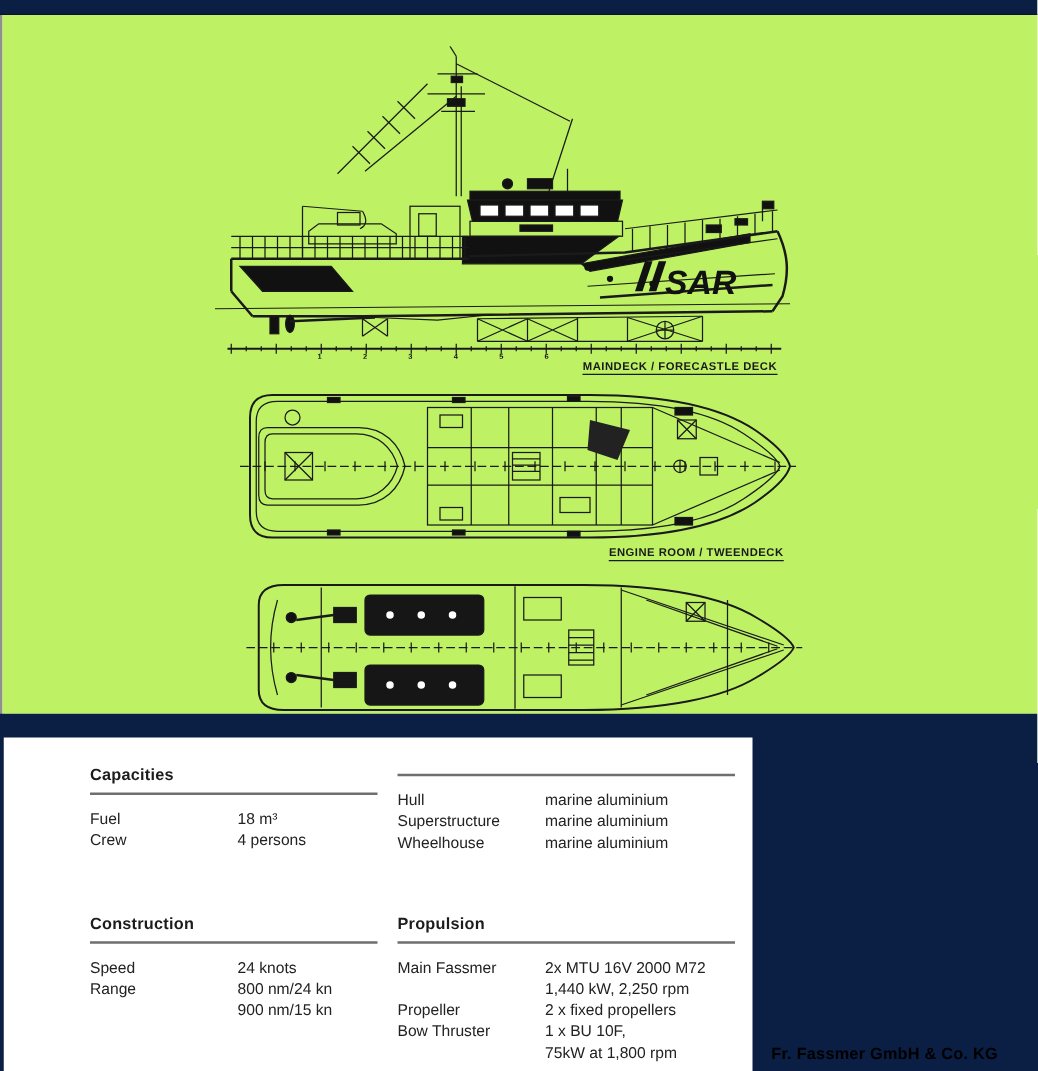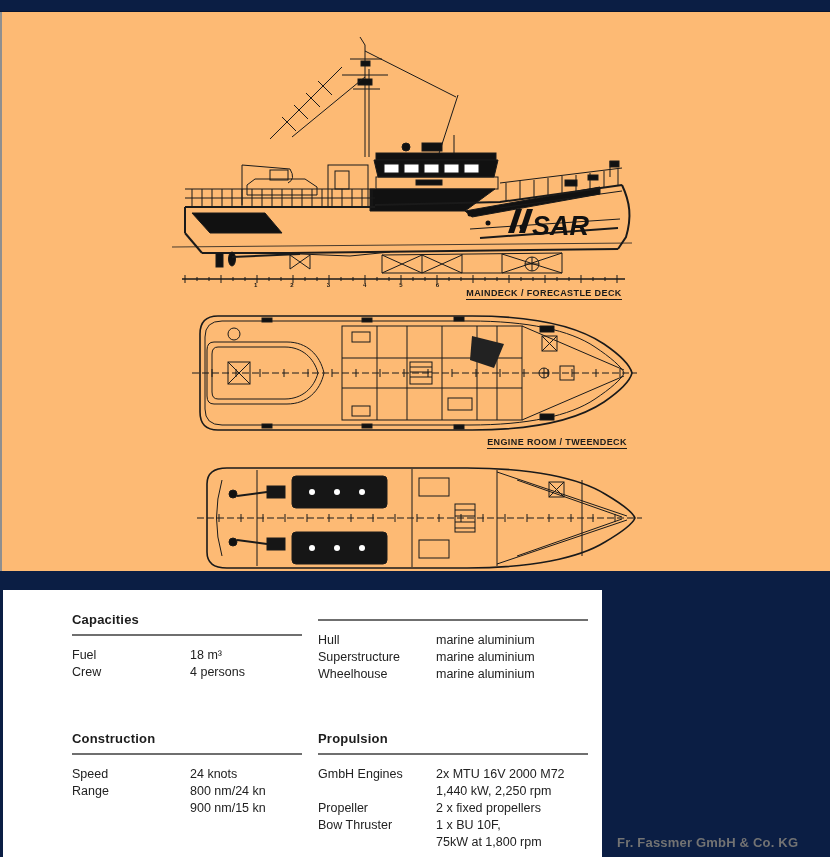--- a/index.html
+++ b/index.html
@@ -7,39 +7,39 @@
     --rule:#6f6f6f;
     --ink:#1c1c1c;
   }
   *{margin:0;padding:0;box-sizing:border-box;}
   body{font-family:"Liberation Sans",sans-serif;background:#ffffff;}
   .page{position:relative;width:830px;height:857px;background:#ffffff;overflow:hidden;}
 
   .topbar{position:absolute;left:0;top:0;width:830px;height:12px;background:var(--navy);border-bottom:1px solid #081430;}
   .left-edge{position:absolute;left:0;top:12px;width:2px;height:845px;background:#8f8f8f;}
 
-  .drawings{position:absolute;left:2px;top:12px;width:828px;height:559px;background:#fdba74;}
+  .drawings{position:absolute;left:2px;top:12px;width:828px;height:559px;background:#bef264;}
   svg{stroke:#1a1a1a;stroke-width:1;fill:none;}
   svg text{stroke:none;fill:#111;}
 
   .plan-label{position:absolute;font-size:9px;font-weight:bold;color:#1a1a1a;letter-spacing:.4px;text-align:center;}
   .plan-label span{display:inline-block;border-bottom:1.5px solid #1a1a1a;padding-bottom:1px;}
 
   .bottom-band{position:absolute;left:0;top:571px;width:830px;height:286px;background:var(--navy);}
 
   .specs-panel{position:absolute;left:3px;top:590px;width:599px;height:267px;background:#ffffff;}
   .spec-section{position:absolute;}
   .spec-title{font-size:13px;font-weight:bold;color:var(--ink);letter-spacing:.2px;}
   .spec-rule{height:2px;background:var(--rule);margin-top:7px;}
   .spec-rows{margin-top:11px;}
   .spec-row{display:flex;font-size:12.5px;line-height:17px;color:#222;}
   .spec-label{width:118px;flex:none;}
   .spec-value{flex:1;}
 
-  .footer-credit{position:absolute;left:617px;top:835px;color:#737373;font-size:13px;font-weight:600;letter-spacing:.2px;}
+  .footer-credit{position:absolute;left:617px;top:835px;color:#000000;font-size:13px;font-weight:600;letter-spacing:.2px;}
 </style>
 </head>
 <body>
 
 <div class="page">
 
   <div class="topbar"></div>
   <div class="left-edge"></div>
 
   <div class="drawings">
@@ -295,21 +295,21 @@
             <span class="spec-value">900 nm/15 kn</span>
           </div>
         </div>
     </div>
 
     <div class="spec-section" style="left:315px;top:141px;width:270px;">
       <div class="spec-title">Propulsion</div>
       <div class="spec-rule"></div>
       <div class="spec-rows">
           <div class="spec-row">
-            <span class="spec-label">GmbH Engines</span>
+            <span class="spec-label">Main Fassmer</span>
             <span class="spec-value">2x MTU 16V 2000 M72</span>
           </div>
           <div class="spec-row">
             <span class="spec-label"></span>
             <span class="spec-value">1,440 kW, 2,250 rpm</span>
           </div>
           <div class="spec-row">
             <span class="spec-label">Propeller</span>
             <span class="spec-value">2 x fixed propellers</span>
           </div>

